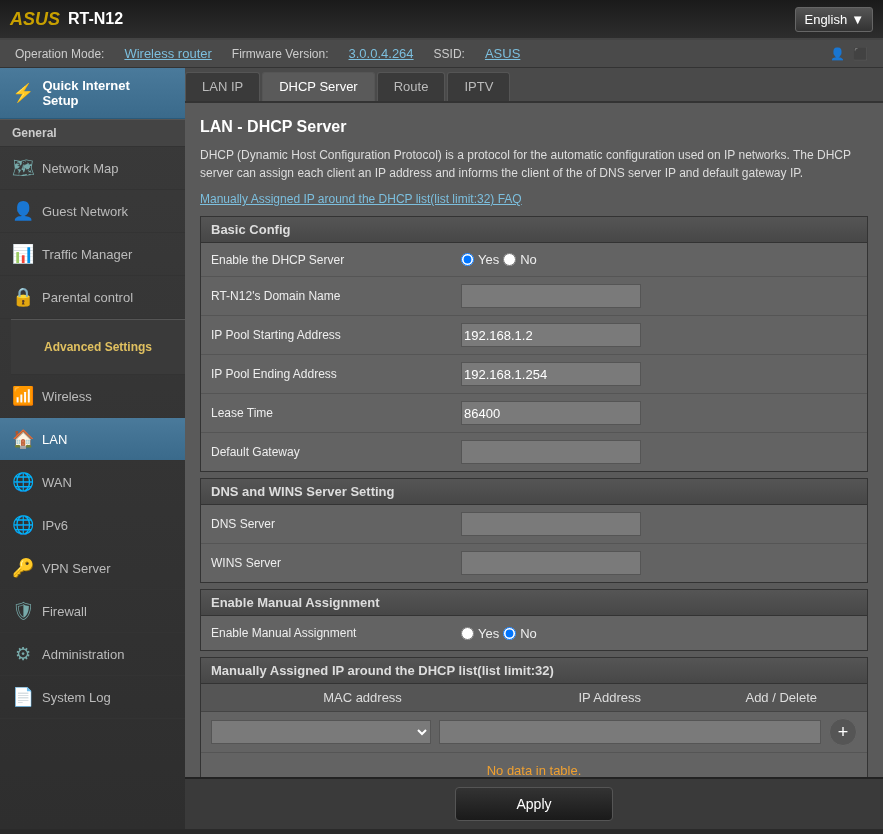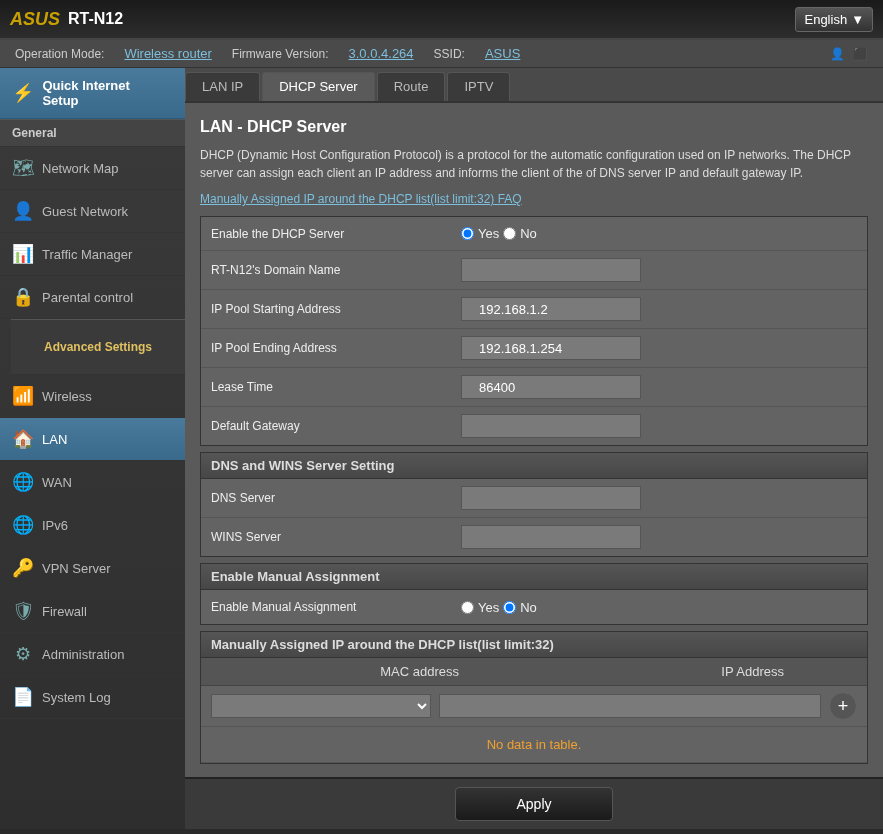--- a/index.html
+++ b/index.html
@@ -50,21 +50,21 @@
     .description { color: #ddd; font-size: 12px; line-height: 1.5; margin-bottom: 8px; }
     .description a { color: #7cbfde; text-decoration: underline; }
 
     
     .config-section { background: #4a4a4a; margin-bottom: 0; border: 1px solid #333; }
     .section-header { background: linear-gradient(180deg, #555 0%, #474747 100%); color: #ddd; padding: 5px 10px; font-size: 13px; font-weight: bold; border-bottom: 1px solid #333; }
     .config-row { display: flex; align-items: center; background: #636363; border-bottom: 1px solid #555; padding: 7px 10px; min-height: 34px; }
     .config-row:last-child { border-bottom: none; }
     .config-label { width: 250px; color: #eee; font-size: 12px; flex-shrink: 0; }
     .config-value { flex: 1; display: flex; align-items: flex-start; gap: 4px; }
-    .text-input { background: #7a7a7a; border: 1px solid #555; color: #fff; padding: 3px 17px; font-size: 13px; width: 180px; height: 24px; }
+    .text-input { background: #7a7a7a; border: 1px solid #555; color: #fff; padding: 3px 2px; font-size: 13px; width: 180px; height: 24px; }
     .radio-label { color: #eee; font-size: 13px; display: flex; align-items: center; gap: 4px; cursor: pointer; }
     input[type="radio"] { cursor: pointer; }
 
     
     .table-section { border: 1px solid #333; margin-top: 0; }
     .table-header-row { display: flex; background: #555; border-bottom: 1px solid #444; }
     .th { flex: 1; color: #ddd; padding: 6px 10px; font-size: 13px; text-align: center; }
     .th:first-child { flex: 2; }
     .th:last-child { flex: 1; }
     .table-input-row { display: flex; background: #636363; border-bottom: 1px solid #555; padding: 6px 10px; align-items: center; gap: 8px; }
@@ -173,20 +173,21 @@
     </div>
 
     <div class="content">
       <div class="page-title">LAN - DHCP Server</div>
       <p class="description">DHCP (Dynamic Host Configuration Protocol) is a protocol for the automatic configuration used on IP networks. The DHCP server can assign each client an IP address and informs the client of the of DNS server IP and default gateway IP.</p>
       <p class="description">
         <a>Manually Assigned IP around the DHCP list(list limit:32) FAQ</a>
       </p>
 
       <div class="config-section">
+        <div class="section-header">Basic Config</div>
         <div class="config-row">
           <div class="config-label">Enable the DHCP Server</div>
           <div class="config-value">
             <label class="radio-label"><input type="radio" name="enable_dhcp" checked="" style=""> Yes</label>
             <label class="radio-label"><input type="radio" name="enable_dhcp" style=""> No</label>
           </div>
         </div>
         <div class="config-row">
           <div class="config-label">RT-N12's Domain Name</div>
           <div class="config-value">
@@ -244,20 +245,21 @@
             <label class="radio-label"><input type="radio" name="manual_assign" checked="" style=""> No</label>
           </div>
         </div>
       </div>
 
       <div class="config-section table-section" style="margin-top:6px;">
         <div class="section-header">Manually Assigned IP around the DHCP list(list limit:32)</div>
         <div class="table-header-row">
           <div class="th" style="flex:2;">MAC address</div>
           <div class="th">IP Address</div>
+          <div class="th">Add / Delete</div>
         </div>
         <div class="table-input-row">
           <select class="table-mac-dropdown">
             <option value=""></option>
           </select>
           <input type="text" class="table-ip-input" value="" style="">
           <button class="add-btn">
             <span>+</span>
           </button>
         </div>

